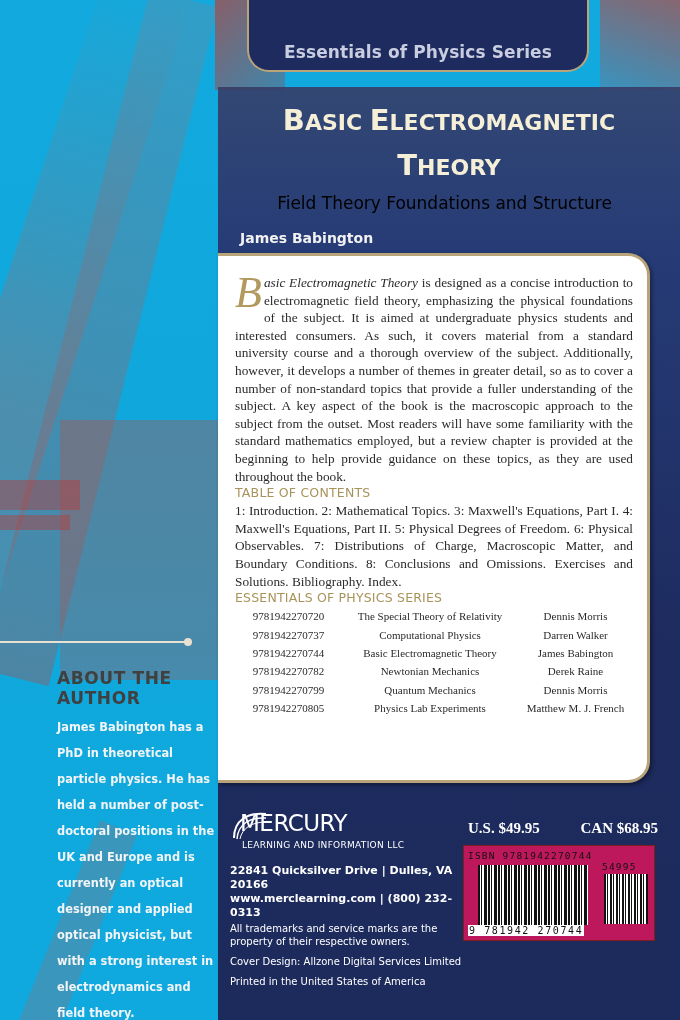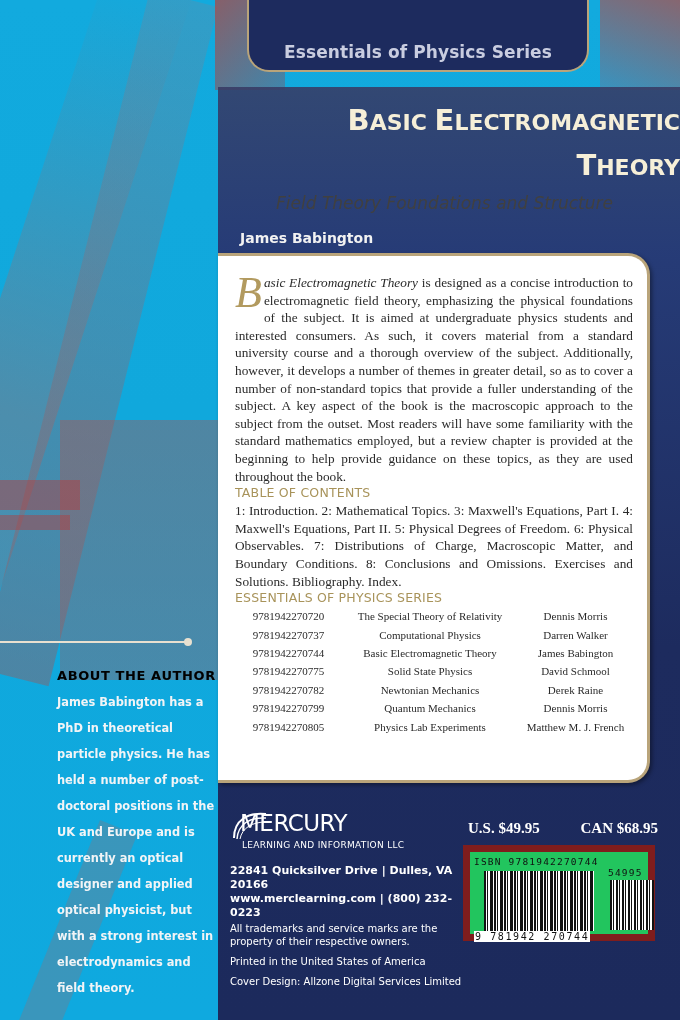--- a/index.html
+++ b/index.html
@@ -66,30 +66,30 @@
     font-family: "DejaVu Sans", sans-serif; letter-spacing: 0.1px;
   }
 
   
   .right-panel {
     position: absolute; left: 218px; top: 87px; width: 462px; height: 933px;
     background: linear-gradient(180deg, rgba(55,58,100,0.88) 0%, rgba(40,50,110,0.92) 18%, #1d2b5e 60%, #1c2a5c 100%);
   }
   .title {
     position: absolute; left: 218px; top: 100px; width: 462px;
-    text-align: right; color: #f6efd8;
+    text-align: center; color: #f6efd8;
     font-family: "DejaVu Sans", sans-serif; font-weight: bold;
     line-height: 40px;
   }
   .title .big { font-size: 29px; }
   .title .sm { font-size: 22px; }
   .subtitle {
     position: absolute; left: 218px; top: 193px; width: 453px;
-    text-align: center; color: #404040;
-    font-family: "DejaVu Sans", sans-serif; font-style: italic; font-size: 17px;
+    text-align: center; color: #000000;
+    font-family: "DejaVu Sans", sans-serif; font-size: 17px;
   }
   .author-name {
     position: absolute; left: 240px; top: 230px;
     color: #f2f2f2; font-family: "DejaVu Sans", sans-serif; font-weight: bold; font-size: 14px;
   }
 
   
   .card {
     position: absolute; left: 218px; top: 253px; width: 432px; height: 530px;
     background: #ffffff;
@@ -130,21 +130,21 @@
   .divider-dot {
     position: absolute; left: 184px; top: 638px; width: 8px; height: 8px;
     border-radius: 50%; background: #e8e0d0;
   }
 
   
   .about {
     position: absolute; left: 57px; top: 668px; width: 160px;
     color: #ffffff; font-family: "DejaVu Sans", sans-serif; font-weight: bold;
   }
-  .about h3 { font-size: 13px; letter-spacing: 0.6px; margin-bottom: 6px; color: #000000; }
+  .about h3 { font-size: 17px; letter-spacing: 0.6px; margin-bottom: 6px; color: #404040; }
   .about p { font-size: 11.4px; line-height: 26px; color: #f2f4f6; }
 
   
   .publisher-logo {
     position: absolute; left: 230px; top: 808px; width: 150px; height: 50px;
   }
   .logo-text {
     position: absolute; left: 10px; top: 2px; color: #fff;
     font-family: "DejaVu Sans", sans-serif; font-size: 23px; letter-spacing: -0.5px;
   }
@@ -162,21 +162,21 @@
   .pub-info .line { font-size: 10px; line-height: 13px; margin-top: 7px; }
 
   
   .prices {
     position: absolute; left: 468px; top: 820px; width: 190px;
     display: flex; justify-content: space-between;
     color: #fff; font-family: "Liberation Serif", serif; font-weight: bold; font-size: 15px;
   }
   .barcode-box {
     position: absolute; left: 463px; top: 845px; width: 192px; height: 96px;
-    background: #22c55e; border: 7px solid #7f1d1d;
+    background: #be185d; border: 1px solid #7f1d1d;
   }
   .isbn-label {
     position: absolute; left: 4px; top: 4px; font-family: "DejaVu Sans Mono", monospace;
     font-size: 9.5px; letter-spacing: 1.2px; color: #111;
   }
   .price-code {
     position: absolute; left: 138px; top: 15px; font-family: "DejaVu Sans Mono", monospace;
     font-size: 9.5px; letter-spacing: 1.2px; color: #111;
   }
   .bars-main {
@@ -241,25 +241,20 @@
           <td class="isbn">9781942270737</td>
           <td class="book">Computational Physics</td>
           <td>Darren Walker</td>
         </tr>
       <tr>
           <td class="isbn">9781942270744</td>
           <td class="book">Basic Electromagnetic Theory</td>
           <td>James Babington</td>
         </tr>
       <tr>
-          <td class="isbn">9781942270775</td>
-          <td class="book">Solid State Physics</td>
-          <td>David Schmool</td>
-        </tr>
-      <tr>
           <td class="isbn">9781942270782</td>
           <td class="book">Newtonian Mechanics</td>
           <td>Derek Raine</td>
         </tr>
       <tr>
           <td class="isbn">9781942270799</td>
           <td class="book">Quantum Mechanics</td>
           <td>Dennis Morris</td>
         </tr>
       <tr>
@@ -284,24 +279,24 @@
     <path d="M4 30 C4 12, 18 4, 36 6" stroke="#fff" stroke-width="2" fill="none"></path>
     <path d="M7 31 C8 16, 20 9, 36 10" stroke="#fff" stroke-width="1.5" fill="none"></path>
     <path d="M10 31 C12 20, 22 14, 36 14" stroke="#fff" stroke-width="1" fill="none"></path>
   </svg>
   <span class="logo-text">MERCURY</span>
   <span class="logo-sub">LEARNING AND INFORMATION LLC</span>
 </div>
 
 <div class="pub-info">
   <div class="addr">22841 Quicksilver Drive | Dulles, VA 20166</div>
-  <div class="addr">www.merclearning.com | (800) 232-0223</div>
+  <div class="addr">www.merclearning.com | (800) 232-0313</div>
   <div class="small">All trademarks and service marks are the property of their respective owners.</div>
+  <div class="line">Cover Design: Allzone Digital Services Limited</div>
   <div class="line">Printed in the United States of America</div>
-  <div class="line">Cover Design: Allzone Digital Services Limited</div>
 </div>
 
 <div class="prices">
   <span>U.S. $49.95</span>
   <span>CAN $68.95</span>
 </div>
 
 <div class="barcode-box">
   <span class="isbn-label">ISBN 9781942270744</span>
   <span class="price-code">54995</span>

